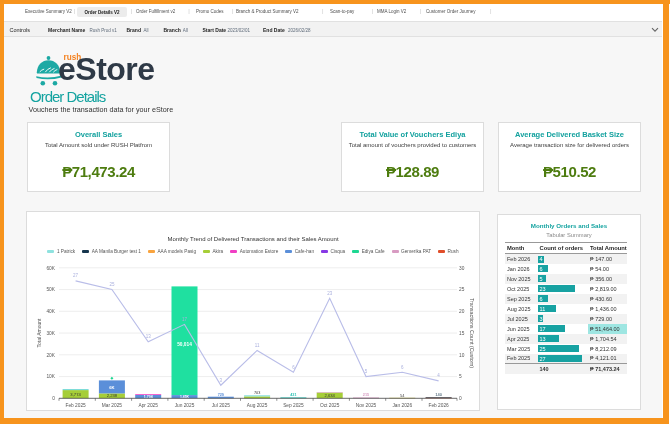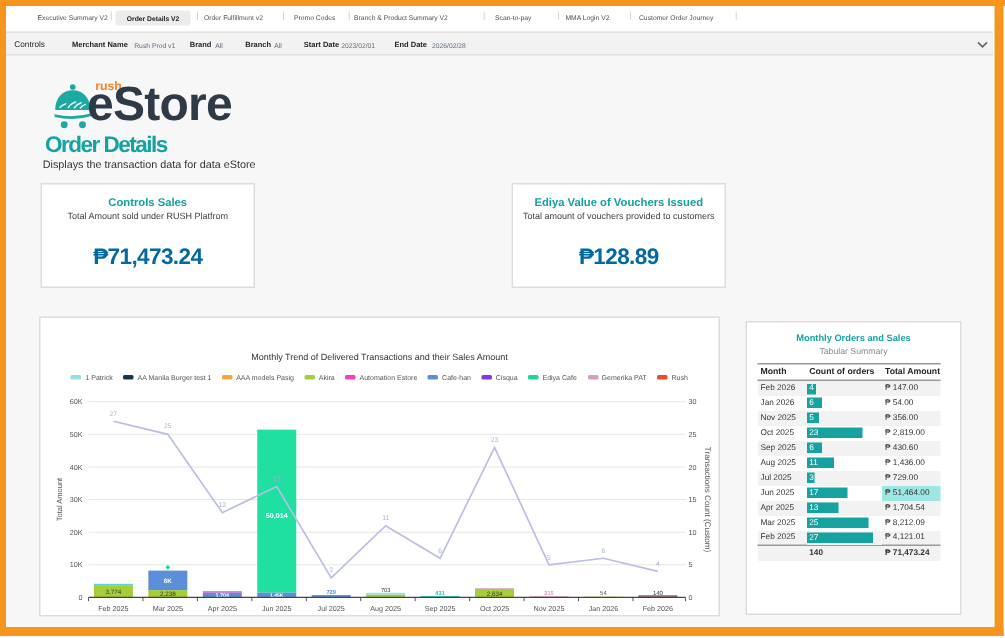--- a/index.html
+++ b/index.html
@@ -14,27 +14,27 @@
 #tabbar .sel { position:absolute; top:3px; background:#ececec; color:#191919; font-weight:bold; border-radius:2px; padding:2.5px 7.5px; white-space:nowrap; }
 
 #controls { position:absolute; left:0; top:17px; width:658px; height:16px; background:#f2f2f2; border-top:1px solid #e1e1e1; border-bottom:1px solid #e1e1e1; font-size:6px; color:#252525; }
 #controls span { position:absolute; top:5px; white-space:nowrap; font-size:5px; }
 #controls .lbl { font-weight:bold; }
 #controls .val { color:#5f6b7a; font-size:4.5px; top:5.5px; }
 
 #icon { position:absolute; left:32px; top:51.5px; }
 #rush { position:absolute; left:59.5px; top:49px; color:#F58220; font-weight:bold; font-size:8.2px; }
 #estoretxt { position:absolute; left:54px; top:46.5px; color:#2F3A47; font-weight:bold; font-size:32px; letter-spacing:-0.5px; }
-#pagetitle { position:absolute; left:26px; top:83.5px; color:#14A3A0; font-weight:bold; font-size:15px; letter-spacing:-1px; }
+#pagetitle { position:absolute; left:26px; top:83.5px; color:#14A3A0; font-weight:normal; font-size:15px; letter-spacing:-1px; }
 #pagesub { position:absolute; left:24.5px; top:101px; color:#333; font-size:7.2px; }
 
 .kpi { position:absolute; top:118px; width:143px; height:70px; background:#fff; border:1px solid #dcdcdc; text-align:center; }
 .kpi .t { margin-top:7px; color:#12A19E; font-weight:bold; font-size:7.5px; }
 .kpi .s { margin-top:3px; color:#404040; font-size:6px; }
-.kpi .v { margin-top:14.5px; color:#0369a1; font-weight:bold; font-size:15px; letter-spacing:-0.4px; }
+.kpi .v { margin-top:14.5px; color:#4d7c0f; font-weight:bold; font-size:15px; letter-spacing:-0.4px; }
 
 #chartcard { position:absolute; left:22px; top:207px; width:454px; height:200px; background:#fff; border:1px solid #dcdcdc; }
 #ctitle { position:absolute; left:0; top:7.8px; width:100%; text-align:center; color:#14A3A0; font-weight:bold; font-size:10.3px; }
 #csub { position:absolute; left:0; top:24px; width:100%; text-align:center; color:#333; font-size:6px; }
 #legend { position:absolute; left:0; top:37px; width:100%; display:flex; justify-content:center; align-items:center; font-size:4.7px; color:#555; }
 #legend .sw { width:7px; height:3.5px; border-radius:1px; margin-right:2.5px; }
 #legend .it { display:flex; align-items:center; margin:0 3.5px; white-space:nowrap; }
 #chartsvg { position:absolute; left:0; top:0; width:454px; height:200px; }
 
 #rpanel { position:absolute; left:493px; top:210px; width:144px; height:196px; background:#fff; border:1px solid #dcdcdc; }
@@ -101,31 +101,36 @@
       <g stroke="#fff" stroke-width="0.9" fill="none" stroke-linecap="round">
         <path d="M4,15.6 q1.5,-1.8 3.8,-2.4"></path>
         <path d="M9.5,15.8 q2,-3 5,-3.9"></path>
         <path d="M13.5,15.9 q1.9,-2.6 4.6,-3.4"></path>
         <path d="M17.5,16 q1.4,-1.8 3.4,-2.4"></path>
       </g>
     </svg>
     <span id="rush">rush</span>
     <span id="estoretxt">eStore</span>
     <div id="pagetitle">Order Details</div>
-    <div id="pagesub">Displays the transaction data for data eStore</div>
+    <div id="pagesub">Vouchers the transaction data for your eStore</div>
 
     <div class="kpi" style="left:23px">
-      <div class="t">Controls Sales</div>
+      <div class="t">Overall Sales</div>
       <div class="s">Total Amount sold under RUSH Platfrom</div>
       <div class="v">₱71,473.24</div>
     </div>
     <div class="kpi" style="left:337px">
-      <div class="t">Ediya Value of Vouchers Issued</div>
+      <div class="t">Total Value of Vouchers Ediya</div>
       <div class="s">Total amount of vouchers provided to customers</div>
       <div class="v">₱128.89</div>
+    </div>
+    <div class="kpi" style="left:494px">
+      <div class="t">Average Delivered Basket Size</div>
+      <div class="s">Average transaction size for delivered orders</div>
+      <div class="v">₱510.52</div>
     </div>
 
     <div id="chartcard">
       <div id="csub">Monthly Trend of Delivered Transactions and their Sales Amount</div>
       <div id="legend">
         <span class="it"><span class="sw" style="background:#8FE2DF"></span>1 Patrick</span>
         <span class="it"><span class="sw" style="background:#16364E"></span>AA Manila Burger test 1</span>
         <span class="it"><span class="sw" style="background:#F9A43F"></span>AAA models Pasig</span>
         <span class="it"><span class="sw" style="background:#A6CE38"></span>Akira</span>
         <span class="it"><span class="sw" style="background:#F03FC4"></span>Automation Estore</span>

